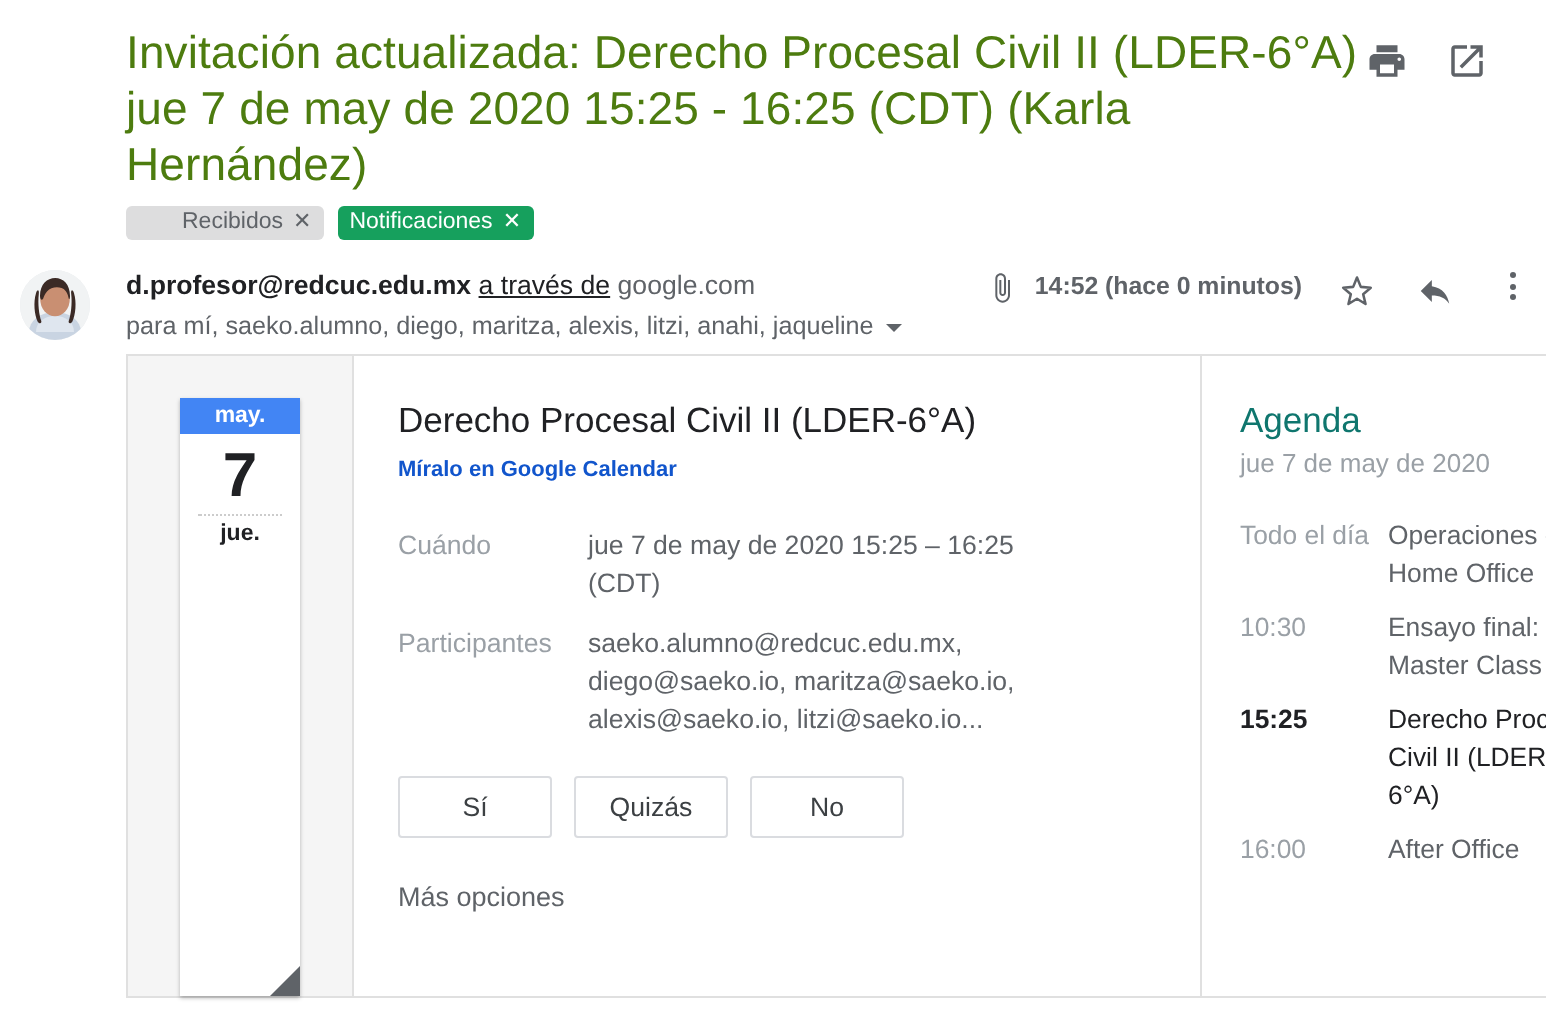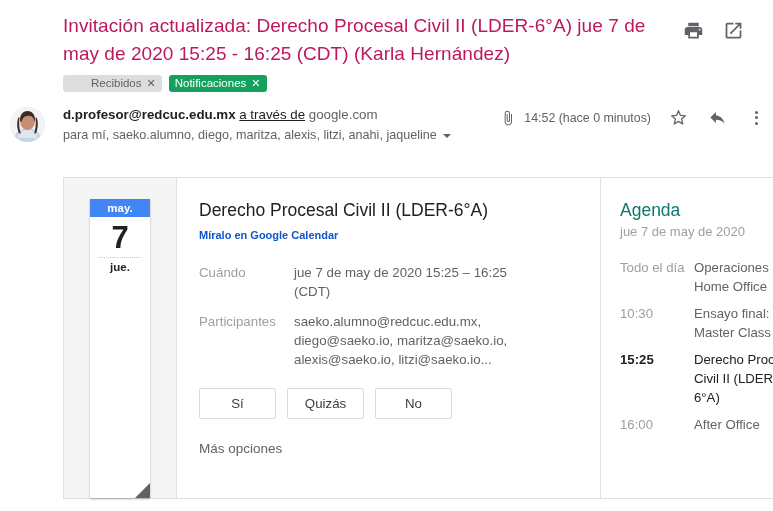--- a/index.html
+++ b/index.html
@@ -22,23 +22,23 @@
   }
 
   
   .subject-row {
     display: flex;
     align-items: flex-start;
     padding: 12px 14px 0 63px;
   }
   .subject-text {
     flex: 1;
-    font-size: 19px;
+    font-size: 23px;
     line-height: 28px;
-    color: #be185d;
+    color: #4d7c0f;
     font-weight: 400;
     max-width: 620px;
     letter-spacing: 0.05px;
   }
   .subject-actions {
     display: flex;
     align-items: center;
     gap: 19px;
     padding-top: 8px;
     padding-right: 4px;
@@ -137,24 +137,25 @@
   .caret-down {
     width: 0; height: 0;
     border-left: 4px solid transparent;
     border-right: 4px solid transparent;
     border-top: 4px solid #5f6368;
     display: inline-block;
   }
 
   .sender-meta {
     display: flex;
-    align-items: center;
+    align-items: flex-start;
     gap: 0px;
     padding-top: 2px;
     white-space: nowrap;
+    font-weight: bold;
   }
   .clip-icon { width: 16px; height: 16px; fill: #5f6368; margin-right: 8px; }
   .timestamp {
     font-size: 12.4px;
     color: #5f6368;
     margin-right: 18px;
   }
   .meta-icon {
     width: 19px; height: 19px;
     fill: none; stroke: #5f6368; stroke-width: 1.6px;

